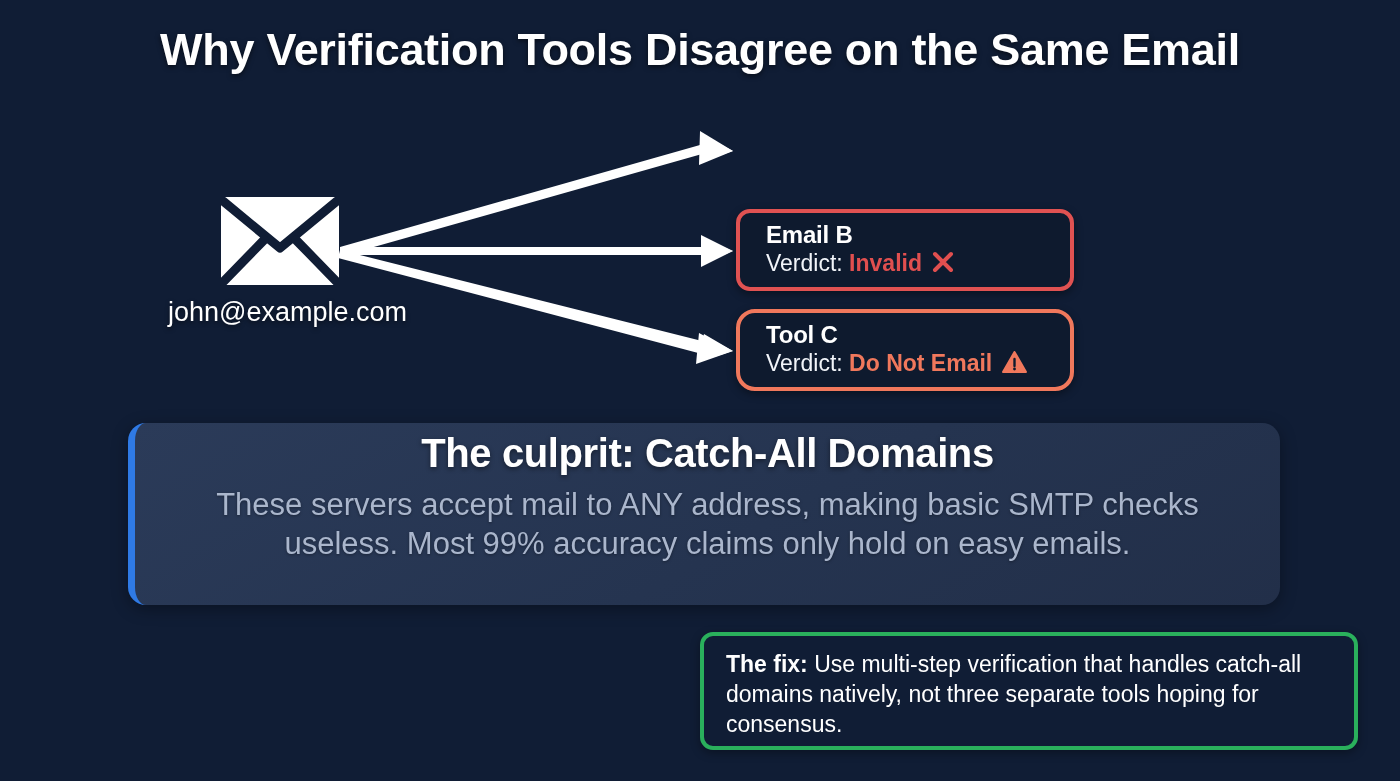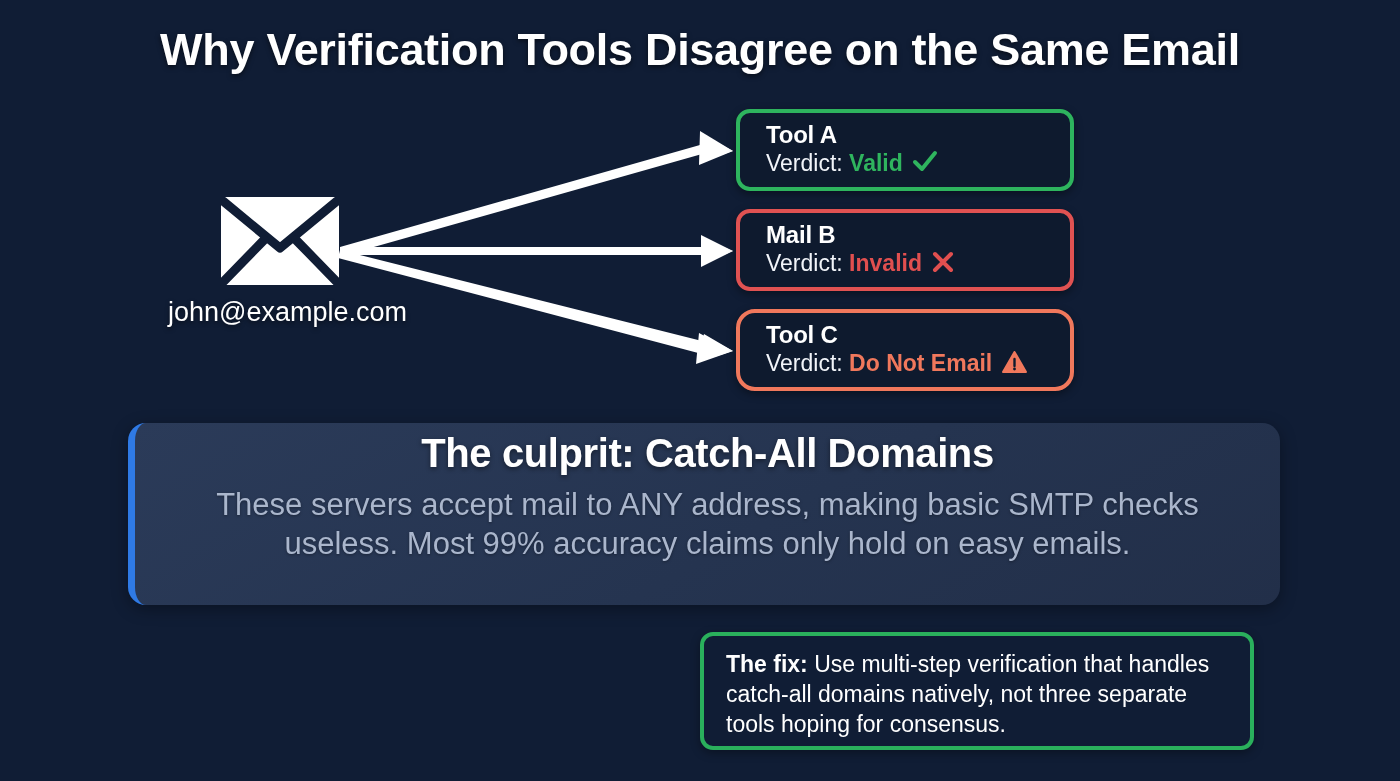--- a/index.html
+++ b/index.html
@@ -77,21 +77,21 @@
     text-shadow:0 2px 5px rgba(0,0,0,0.45);
   }
   #culprit-body {
     text-align:center; color:#aab6cc; font-size:31px;
     line-height:39px; padding:6px 40px 0 40px;
     text-shadow:0 1px 3px rgba(0,0,0,0.35);
   }
 
   
   #fix-box {
-    position:absolute; left:700px; top:632px; width:554px; height:118px;
+    position:absolute; left:700px; top:632px; width:658px; height:118px;
     background:#101d35;
     border:4px solid #2ab05c;
     border-radius:13px;
     padding:13px 18px 0 22px;
     box-shadow:0 3px 10px rgba(0,0,0,0.35);
   }
   #fix-text {
     color:#ffffff; font-size:23px; line-height:30px;
   }
   #fix-label { font-weight:bold; }
@@ -126,35 +126,23 @@
   <div id="envelope-group">
     <svg id="envelope-icon" viewBox="0 0 120 90">
       <rect x="1" y="1" width="118" height="88" rx="3" fill="#ffffff"></rect>
       <path d="M3,5 L60,52 L117,5" fill="none" stroke="#101d35" stroke-width="9" stroke-linejoin="round" stroke-linecap="round"></path>
       <path d="M3,86 L44,44" fill="none" stroke="#101d35" stroke-width="9" stroke-linecap="round"></path>
       <path d="M117,86 L76,44" fill="none" stroke="#101d35" stroke-width="9" stroke-linecap="round"></path>
     </svg>
     <div id="email-label">john@example.com</div>
   </div>
 
-  <div class="tool-card" id="card-tool-a">
-    <div class="tool-name">Tool A</div>
-    <div class="verdict-line">
-      <span>Verdict:</span>
-      <span class="verdict-value" id="verdict-value-a">Valid</span>
-      <span class="verdict-icon" id="verdict-icon-a">
-        <svg width="26" height="24" viewBox="0 0 26 24">
-            <path d="M3,12 L10,19 L23,3" fill="none" stroke="#2fb55e" stroke-width="4" stroke-linecap="round" stroke-linejoin="round"></path>
-          </svg>
-      </span>
-    </div>
-  </div>
 
   <div class="tool-card" id="card-tool-b">
-    <div class="tool-name">Mail B</div>
+    <div class="tool-name">Email B</div>
     <div class="verdict-line">
       <span>Verdict:</span>
       <span class="verdict-value" id="verdict-value-b">Invalid</span>
       <span class="verdict-icon" id="verdict-icon-b">
         <svg width="24" height="24" viewBox="0 0 24 24">
             <path d="M4,4 L20,20 M20,4 L4,20" fill="none" stroke="#e04f4f" stroke-width="4" stroke-linecap="round"></path>
           </svg>
       </span>
     </div>
   </div>

